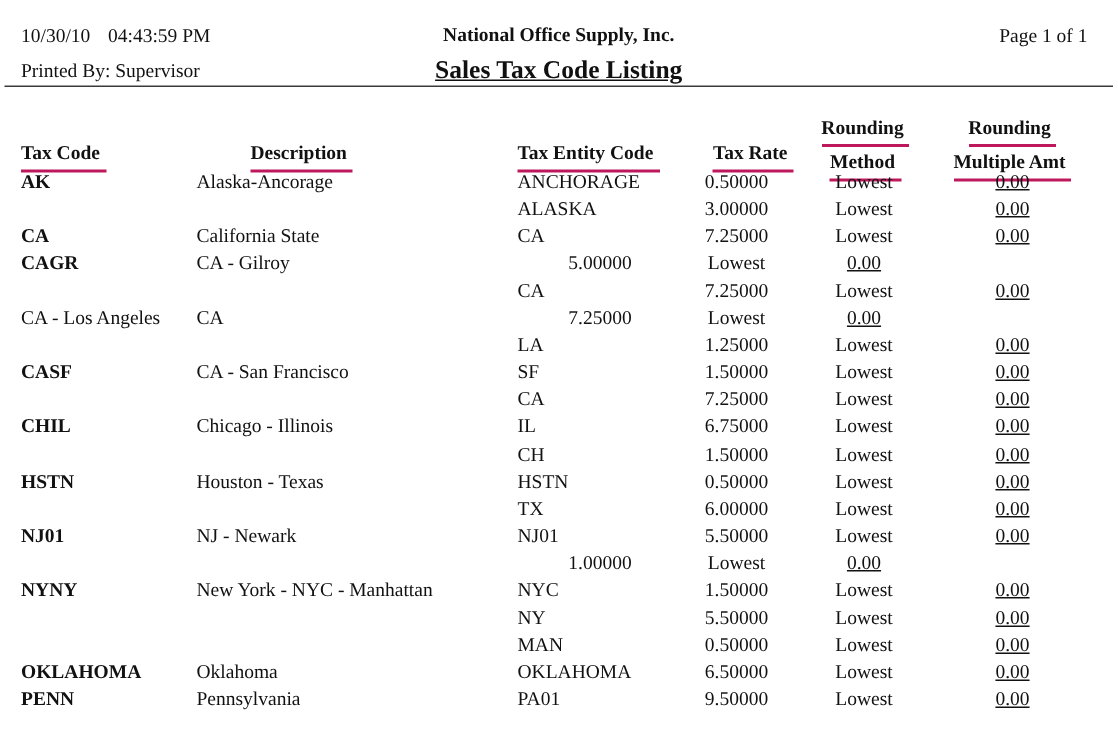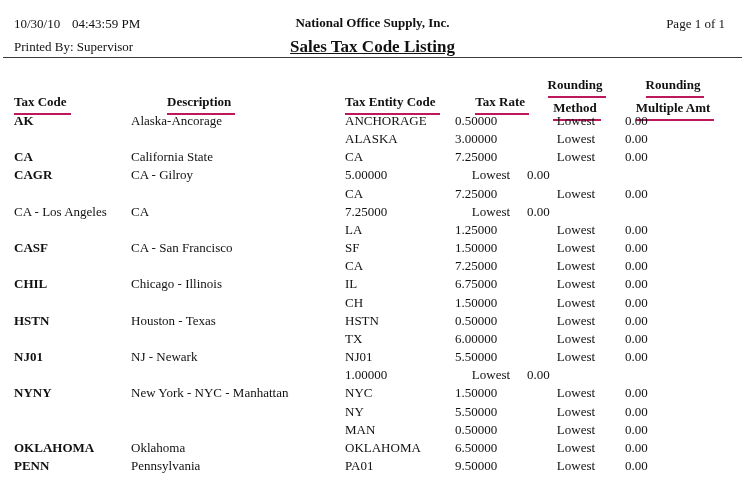--- a/index.html
+++ b/index.html
@@ -37,23 +37,23 @@
   
   .tbody { position: absolute; left: 0; top: 112px; width: 639px; }
   .trow {
     display: grid;
     grid-template-columns: 117px 214px 110px 72px 98px 100px;
     padding-left: 14px;
     height: 18.16px;
     line-height: 18.16px;
   }
   .c-code     { font-weight: bold; }
-  .c-rate     { text-align: left; }
+  .c-rate     { text-align: center; }
   .c-method   { box-sizing: border-box; text-align: center; }
-  .c-multiple { text-align: left; }
+  .c-multiple { text-align: center; text-decoration: underline; }
 </style>
 </head>
 <body>
 
 <div class="abs report-date">10/30/10</div>
 <div class="abs report-time">04:43:59 PM</div>
 <div class="abs company-name">National Office Supply, Inc.</div>
 <div class="abs page-indicator">Page 1 of 1</div>
 <div class="abs printed-by">Printed By: Supervisor</div>
 <div class="abs report-title">Sales Tax Code Listing</div>

